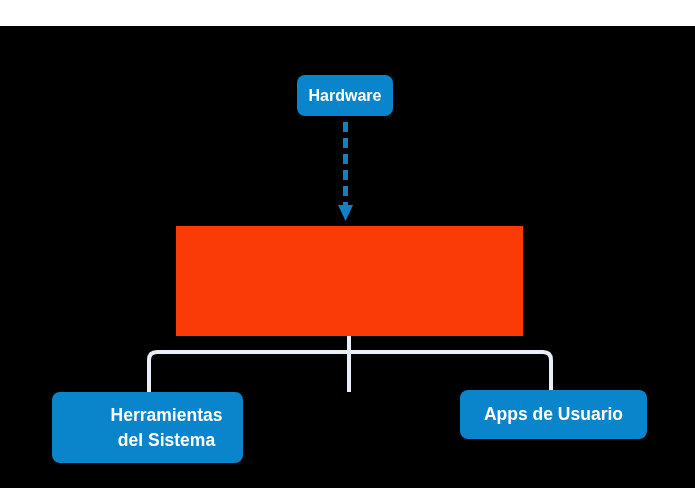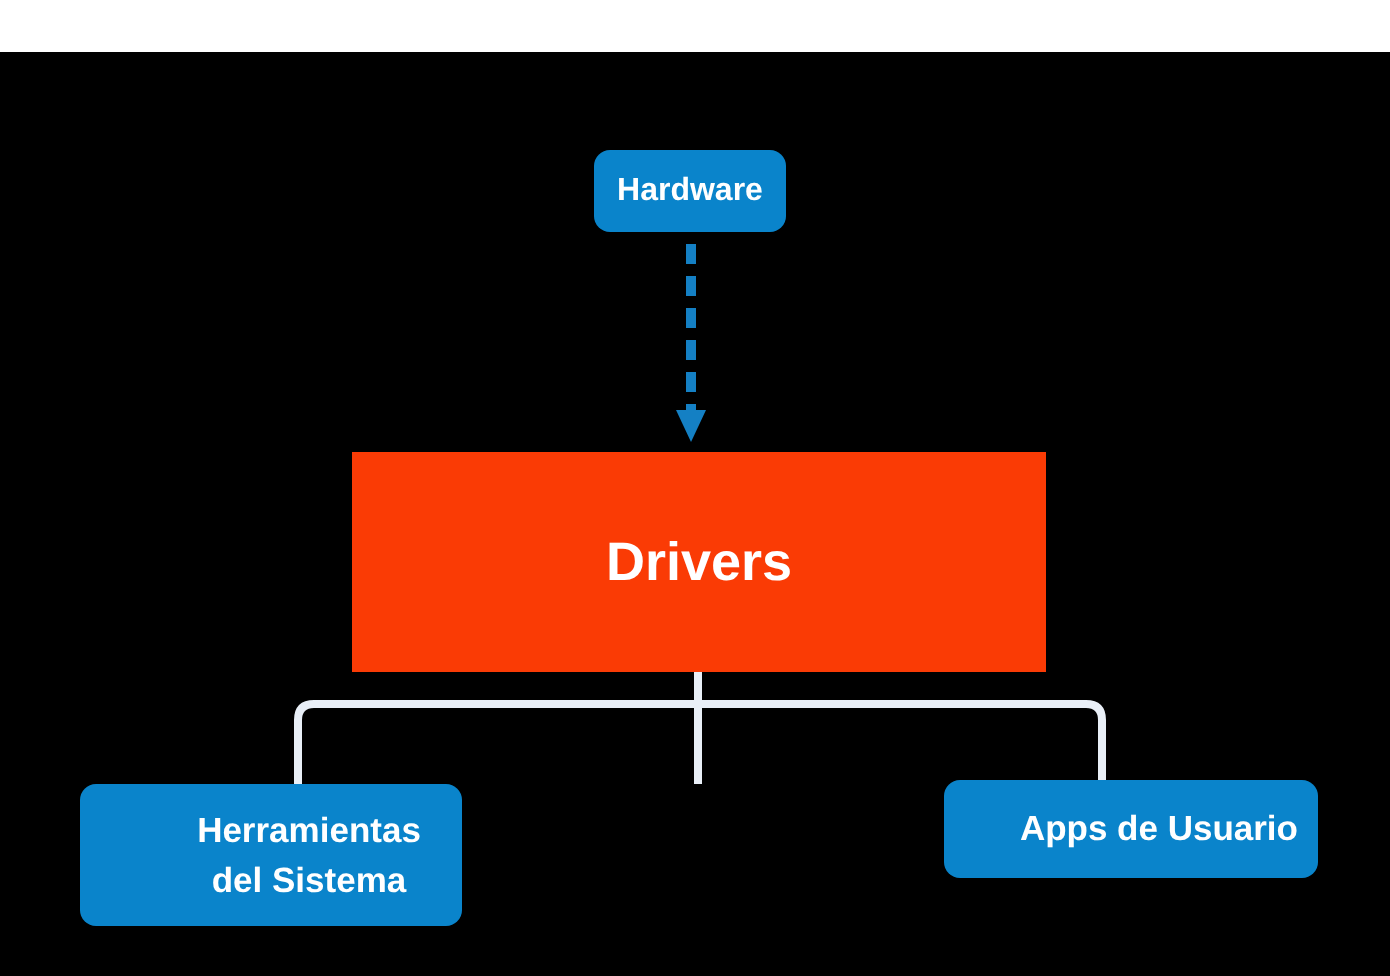--- a/index.html
+++ b/index.html
@@ -54,38 +54,37 @@
     font-size: 27px;
     line-height: 37px;
     flex-direction: column;
   }
   .node-child {
     font-size: 17.5px;
     line-height: 25px;
     padding: 4px 10px;
   }
   .node-herramientas {
-    left: 40px;
+    left: 52px;
     top: 366px;
     width: 191px;
     height: 71px;
     padding-left: 48px;
   }
   .node-desarrollo {
     left: 285px;
     top: 365px;
     width: 135px;
     height: 48px;
   }
   .node-apps {
-    left: 472px;
+    left: 460px;
     top: 364px;
     width: 187px;
     height: 49px;
-    justify-content: flex-end;
   }
   .arrow-line {
     stroke: var(--arrow-blue, #1480c4);
     stroke-width: 5;
   }
   .arrow-head {
     fill: var(--arrow-blue, #1480c4);
   }
   .connector {
     stroke: var(--connector, #e9eff7);
@@ -107,21 +106,20 @@
       <path class="connector" d="M349 310 V366"></path>
       <path class="connector" d="M149 366 V334 Q149 326 157 326 H543 Q551 326 551 334 V366"></path>
     </g>
   </svg>
 
   <div class="node node-blue node-hardware">
     <span>Hardware</span>
   </div>
 
   <div class="node node-drivers">
-    <span>Drivers</span>
   </div>
 
   <div class="node node-blue node-child node-herramientas">
     <span>Herramientas del Sistema</span>
   </div>
 
 
   <div class="node node-blue node-child node-apps">
     <span>Apps de Usuario</span>
   </div>

